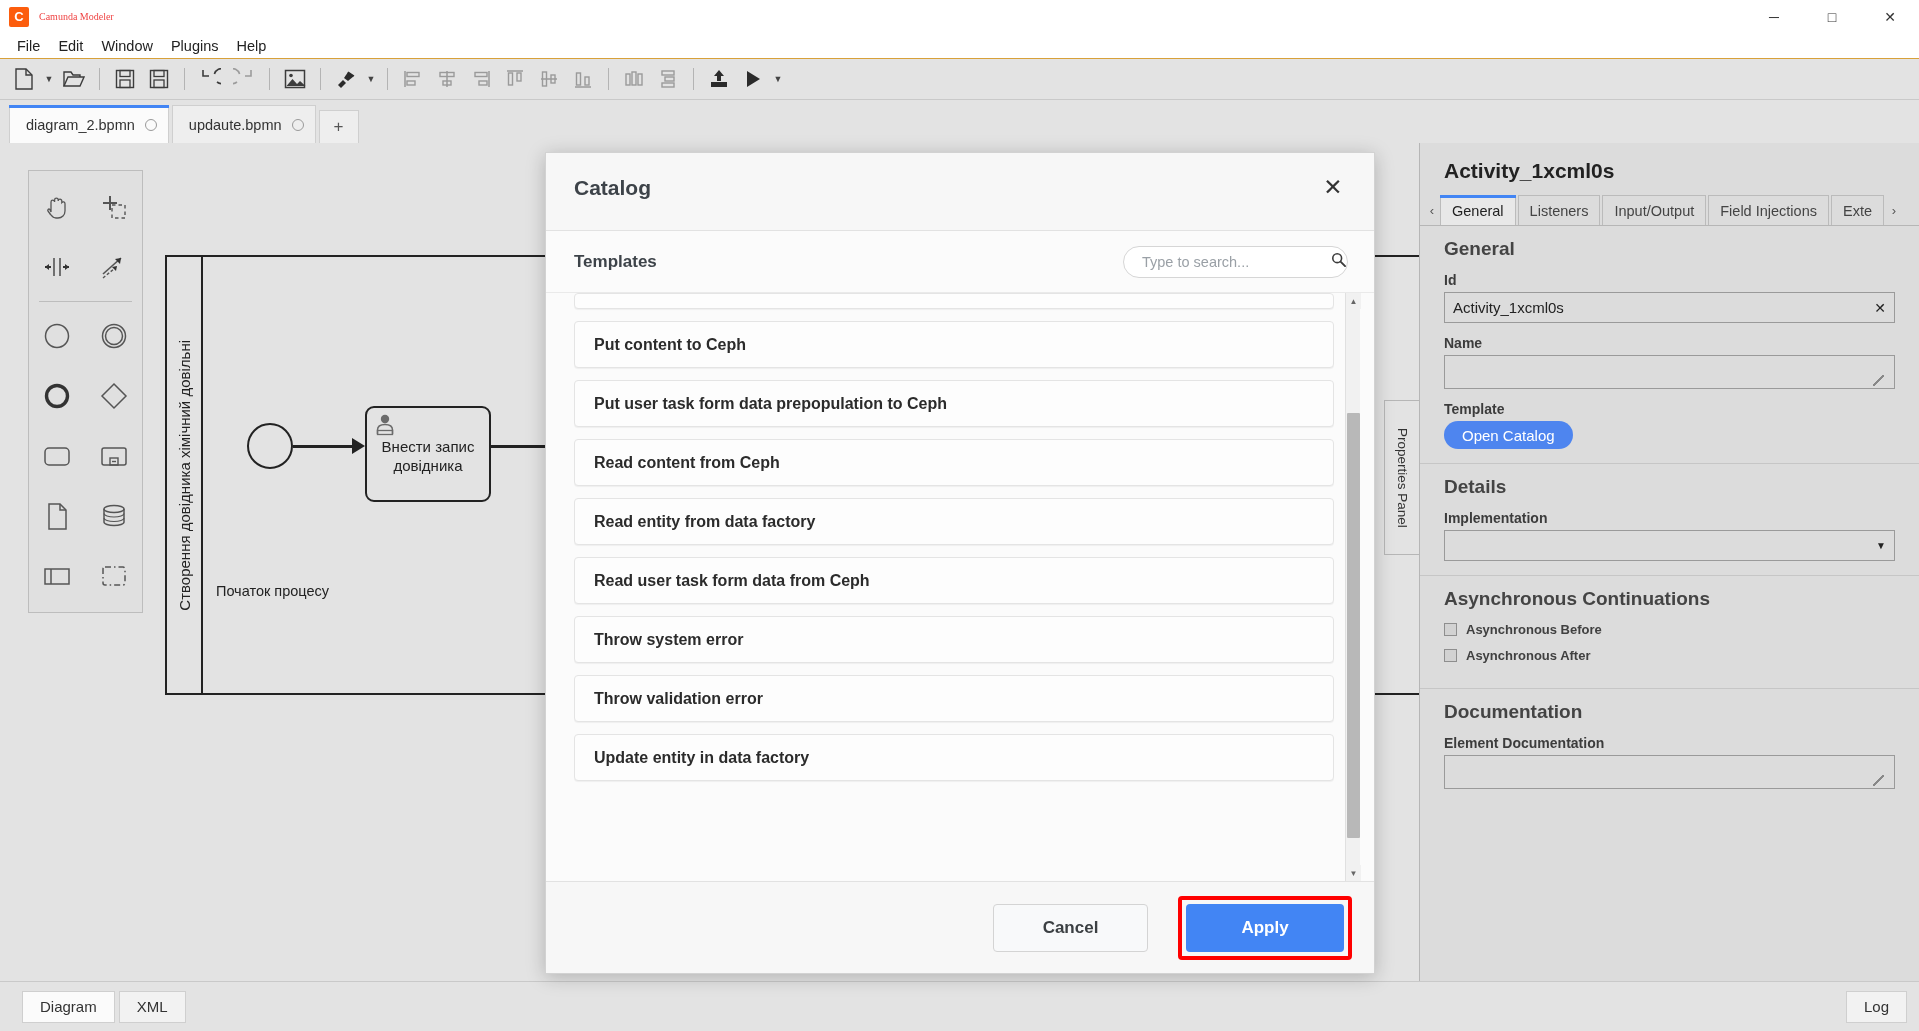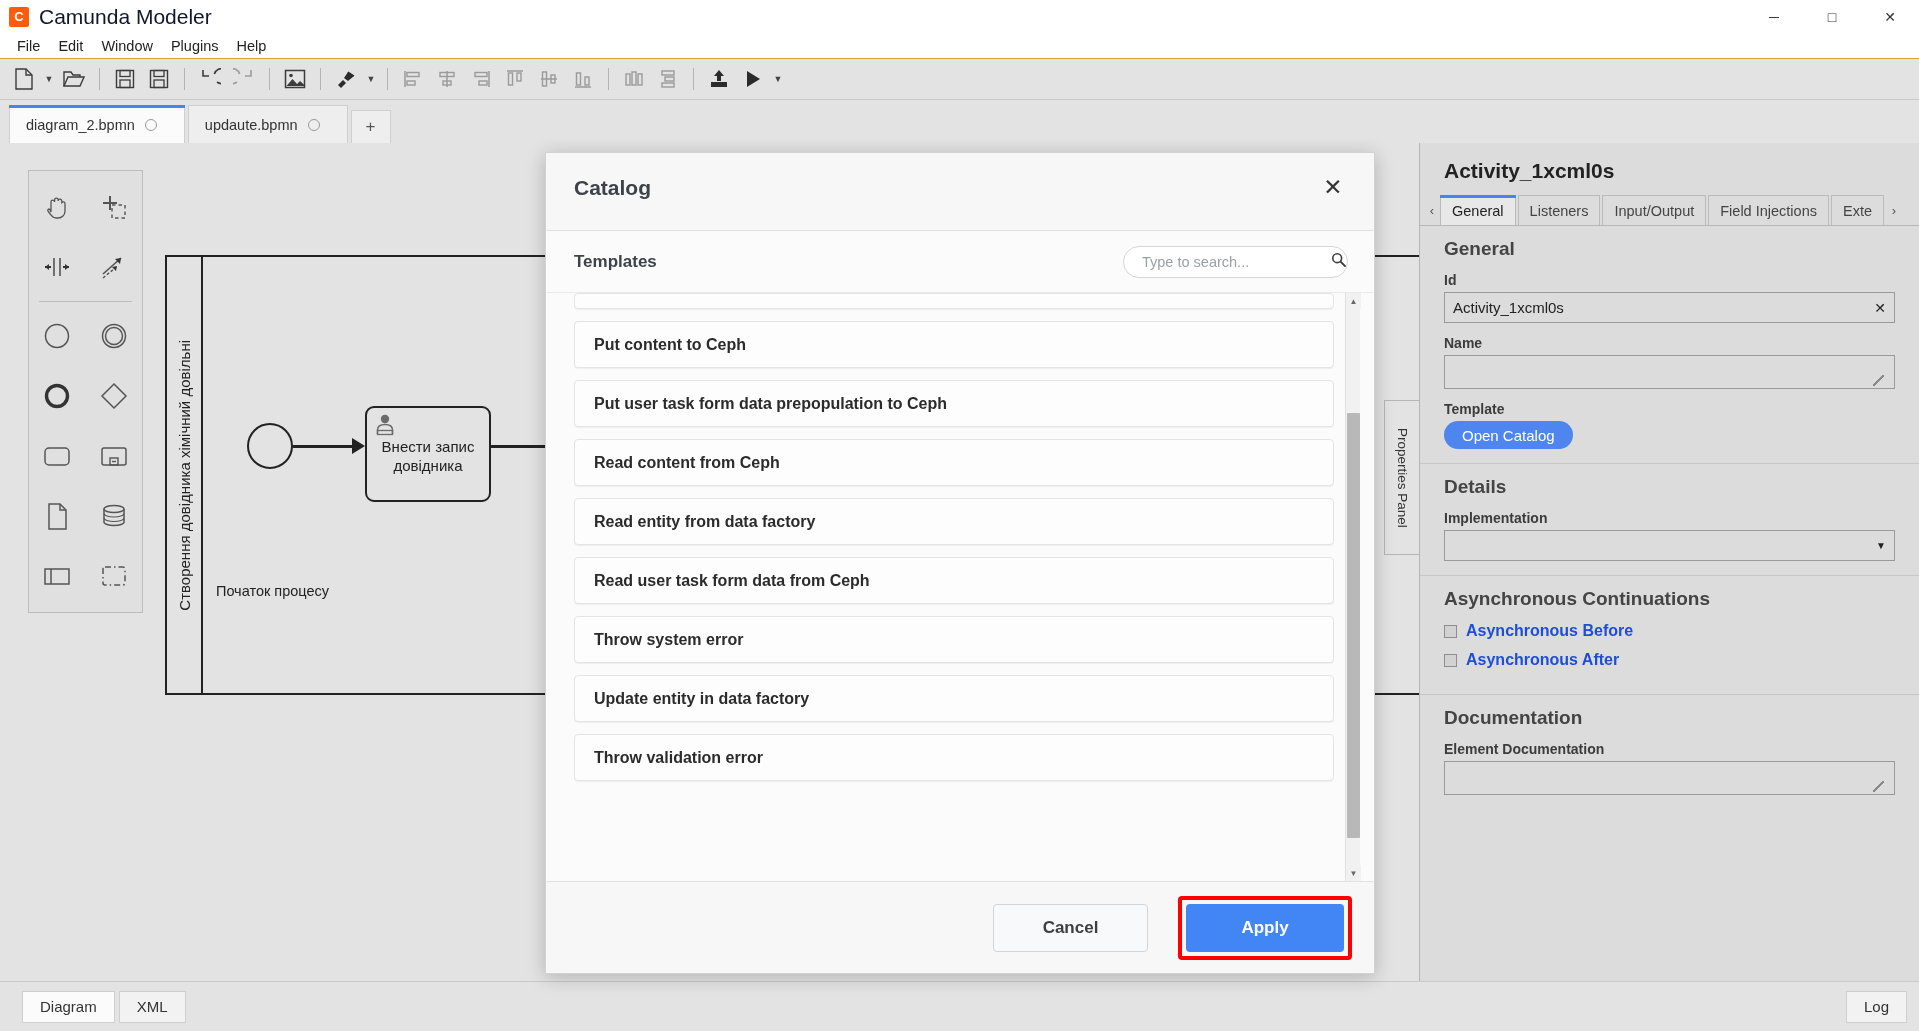--- a/index.html
+++ b/index.html
@@ -16,21 +16,21 @@
   .titlebar {
     position: absolute; top: 0; left: 0; width: 1919px; height: 33px;
     background: #ffffff; display: flex; align-items: center;
   }
   .app-icon {
     width: 20px; height: 20px; margin-left: 9px; margin-right: 10px;
     background: #fc5d0d; border-radius: 2px;
     display: flex; align-items: center; justify-content: center;
     color: #fff; font-size: 13px; font-weight: bold; line-height: 1;
   }
-  .app-title { font-size: 21px; color: #0f172a; }
+  .app-title { font-size: 10px; color: #ef4444; font-family: Liberation Serif, serif; }
   .win-buttons { margin-left: auto; display: flex; height: 33px; }
   .win-btn {
     width: 58px; height: 33px; display: flex; align-items: center; justify-content: center;
     color: #333; font-size: 14px;
   }
 
   
   .menubar {
     position: absolute; top: 33px; left: 0; width: 1578px; height: 25px;
     background: #ffffff; display: flex; align-items: center; padding-left: 8px;
@@ -55,21 +55,21 @@
   }
   .tb-sep { width: 1px; height: 22px; background: #b4b4b4; margin: 0 7px; }
 
   
   .tabbar {
     position: absolute; top: 100px; left: 0; width: 1919px; height: 43px;
     background: #e3e3e3; display: flex; align-items: flex-end; padding-left: 9px;
   }
   .tab {
     height: 38px; display: flex; align-items: center; gap: 10px;
-    padding: 0 27px 0 16px; background: #eeeeee;
+    padding: 0 11px 0 16px; background: #eeeeee;
     border: 1px solid #cfcfcf; border-bottom: none;
     font-size: 14.5px; color: #333; position: relative;
     margin-right: 3px;
   }
   .tab.active { background: #fbfbfb; }
   .tab.active::before {
     content: ""; position: absolute; top: -1px; left: -1px; right: -1px;
     height: 3px; background: #4285f4;
   }
   .tab .dot {
@@ -189,21 +189,21 @@
   .mb10 { margin-bottom: 12px; }
   .btn-pill {
     display: inline-flex; align-items: center; justify-content: center;
     height: 28px; padding: 0 18px; border-radius: 14px;
     background: #4e85ef; color: #fff; font-size: 15px;
   }
   .cb-row { display: flex; align-items: center; gap: 9px; margin-bottom: 11px; }
   .cb {
     width: 13px; height: 13px; background: #d2d2d2; border: 1px solid #8e8e8e;
   }
-  .cb-lbl { font-size: 16px; color: #1d4ed8; font-weight: bold; }
+  .cb-lbl { font-size: 13px; color: #404040; font-weight: bold; }
 
   
   .pp-tab {
     position: absolute; left: 1384px; top: 400px; width: 35px; height: 155px;
     background: #e3e3e3; border: 1px solid #b6b6b6; border-right: none;
     display: flex; align-items: center; justify-content: center;
   }
   .pp-tab span {
     writing-mode: vertical-rl; font-size: 13.5px; color: #333;
   }
@@ -714,24 +714,24 @@
           <div class="tpl">
             <span>Read entity from data factory</span>
           </div>
           <div class="tpl">
             <span>Read user task form data from Ceph</span>
           </div>
           <div class="tpl">
             <span>Throw system error</span>
           </div>
           <div class="tpl">
+            <span>Throw validation error</span>
+          </div>
+          <div class="tpl">
             <span>Update entity in data factory</span>
-          </div>
-          <div class="tpl">
-            <span>Throw validation error</span>
           </div>
         </div>
         <div class="scrollbar">
           <div class="sb-arrow up">▲</div>
           <div class="sb-thumb"></div>
           <div class="sb-arrow down">▼</div>
         </div>
       </div>
 
       <div class="modal-foot">

